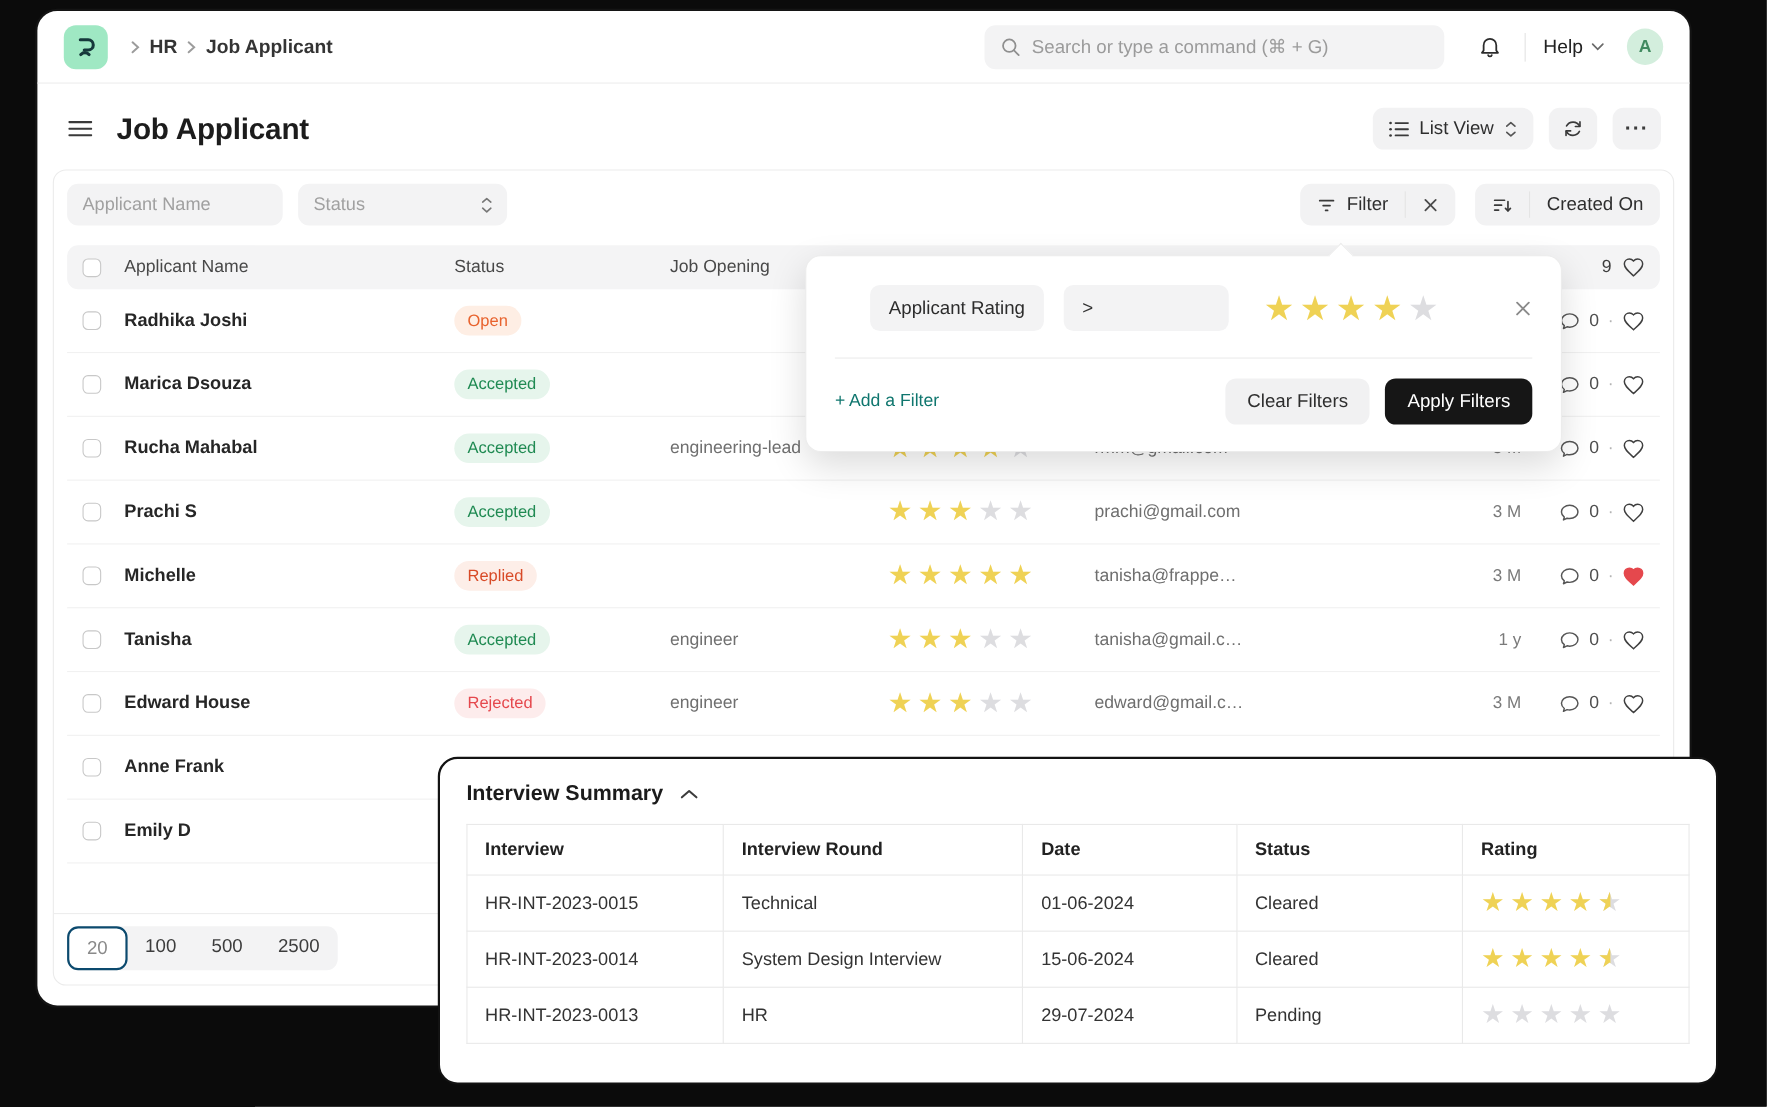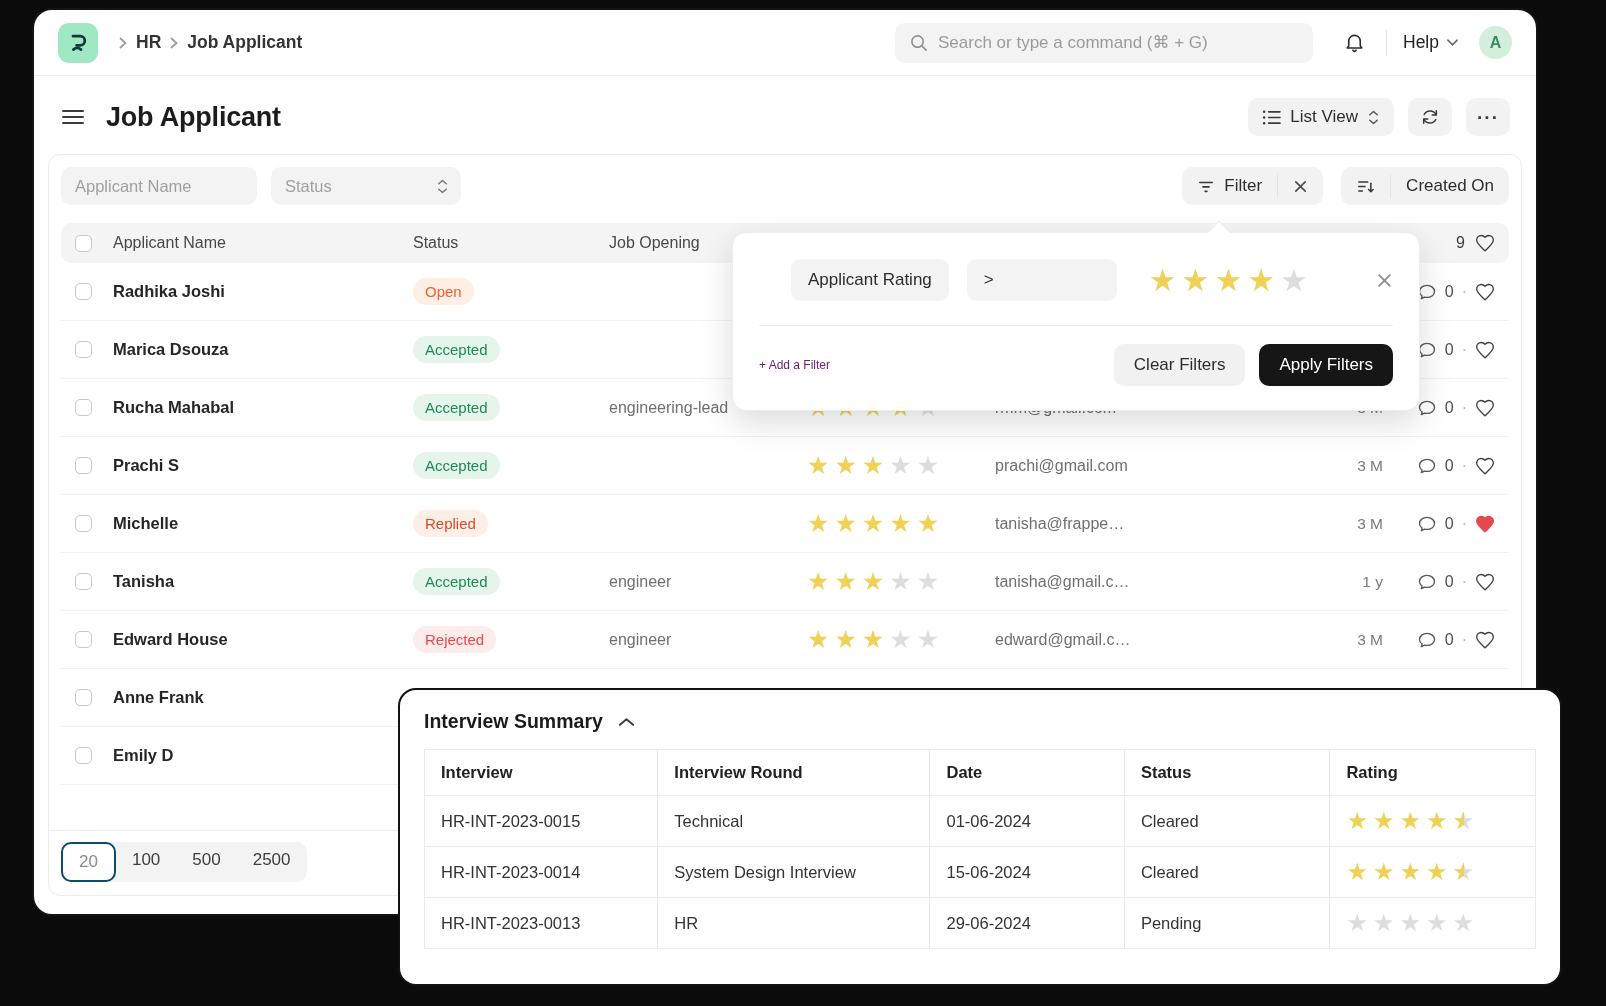--- a/index.html
+++ b/index.html
@@ -89,21 +89,21 @@
   .popup .notch{position:absolute;left:478px;top:-9px;width:16px;height:16px;background:#fff;
     border-left:1px solid #ececec;border-top:1px solid #ececec;transform:rotate(45deg);}
   .pf-row{display:flex;align-items:center;padding:26px 26px 0;margin-left:32px;}
   .pill{height:42px;background:#f3f3f4;border-radius:9px;display:flex;align-items:center;padding:0 17px;
     font-size:17px;color:#2c2c2c;cursor:pointer;}
   .pill.op{width:150px;margin-left:18px;color:#333;}
   .pf-stars{margin-left:32px;}
   .pf-close{margin-left:auto;cursor:pointer;}
   .pf-div{border-top:1px solid #ececec;margin:24px 26px 0;}
   .pf-actions{display:flex;align-items:center;padding:18px 26px 24px;}
-  .add-filter{font-size:12px;color:#701a75;cursor:pointer;}
+  .add-filter{font-size:16px;color:#0f766e;cursor:pointer;}
   .clear-btn{margin-left:auto;height:42px;border:none;border-radius:10px;background:#f1f1f2;color:#2d2d2d;
     font-size:17px;padding:0 20px;cursor:pointer;font-family:inherit;}
   .apply-btn{margin-left:14px;height:42px;border:none;border-radius:10px;background:#161616;color:#fff;
     font-size:17px;padding:0 20px;cursor:pointer;font-family:inherit;}
 
   
   .iv-card{position:absolute;left:398px;top:688px;width:1164px;height:298px;background:#fff;
     border:2px solid #131313;border-radius:18px;z-index:40;padding:20px 24px 0;overflow:hidden;}
   .iv-title-row{display:flex;align-items:center;gap:15px;cursor:pointer;}
   .iv-title{font-size:19.5px;font-weight:700;color:#1b1b1b;margin:0;}
@@ -582,21 +582,21 @@
               <span class="star full">★</span>
               <span class="star full">★</span>
               <span class="star half">★<span class="overlay">★</span></span>
             </div>
           </td>
   </tr>
 
   <tr>
     <td>HR-INT-2023-0013</td>
     <td>HR</td>
-    <td>29-06-2024</td>
+    <td>29-07-2024</td>
     <td>Pending</td>
     <td>
             <div class="stars" style="font-size: 24px;">
               <span class="star">★</span>
               <span class="star">★</span>
               <span class="star">★</span>
               <span class="star">★</span>
               <span class="star">★</span>
             </div>
           </td>

